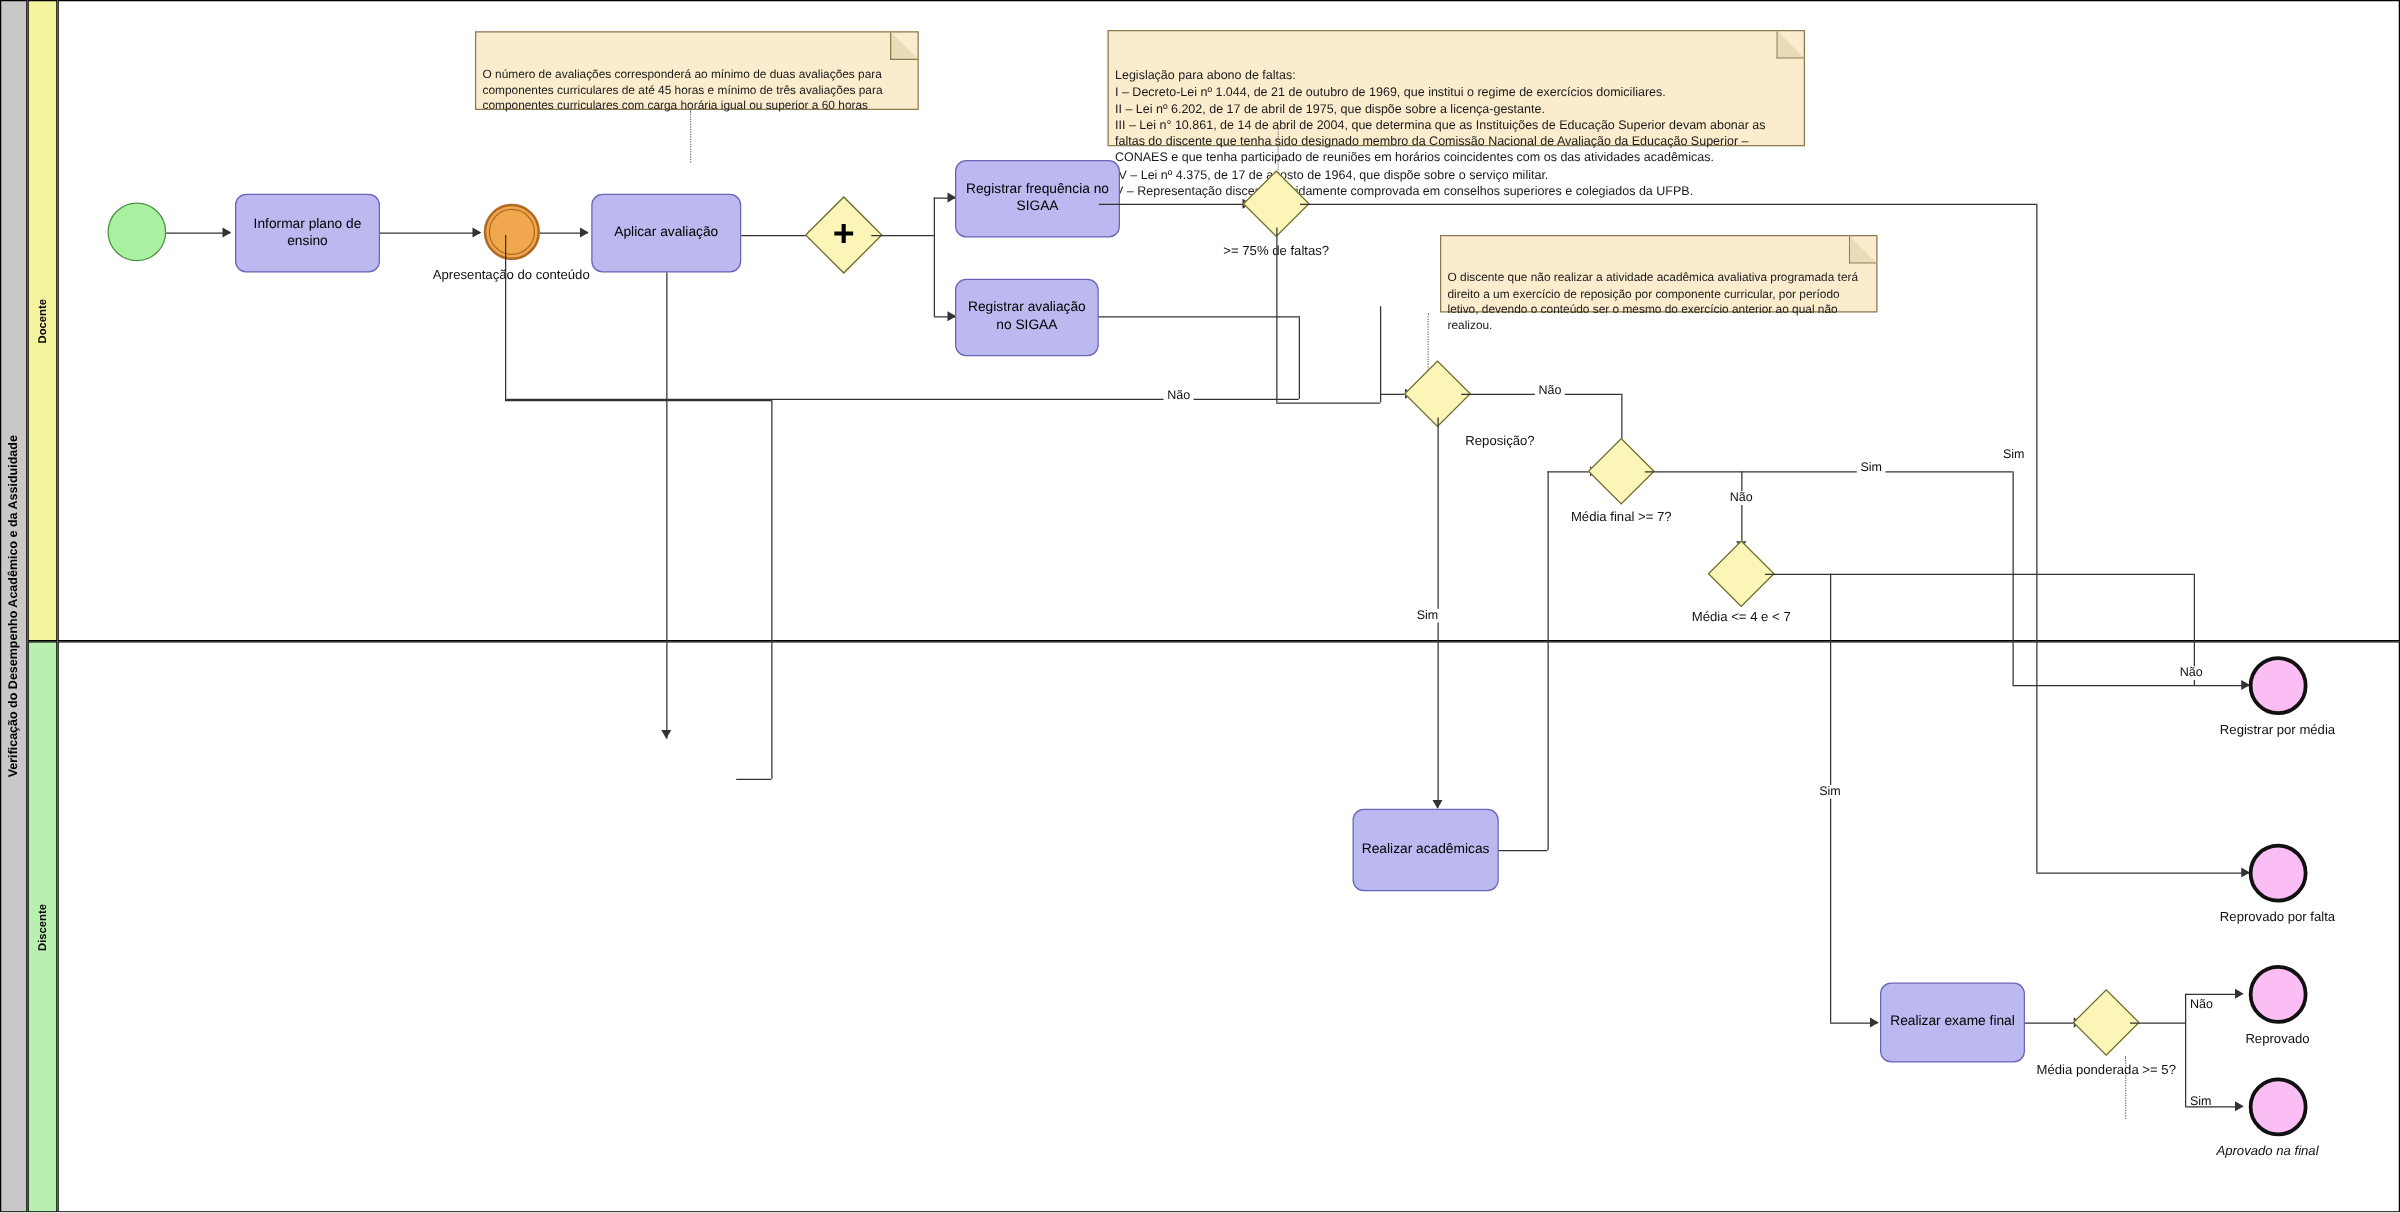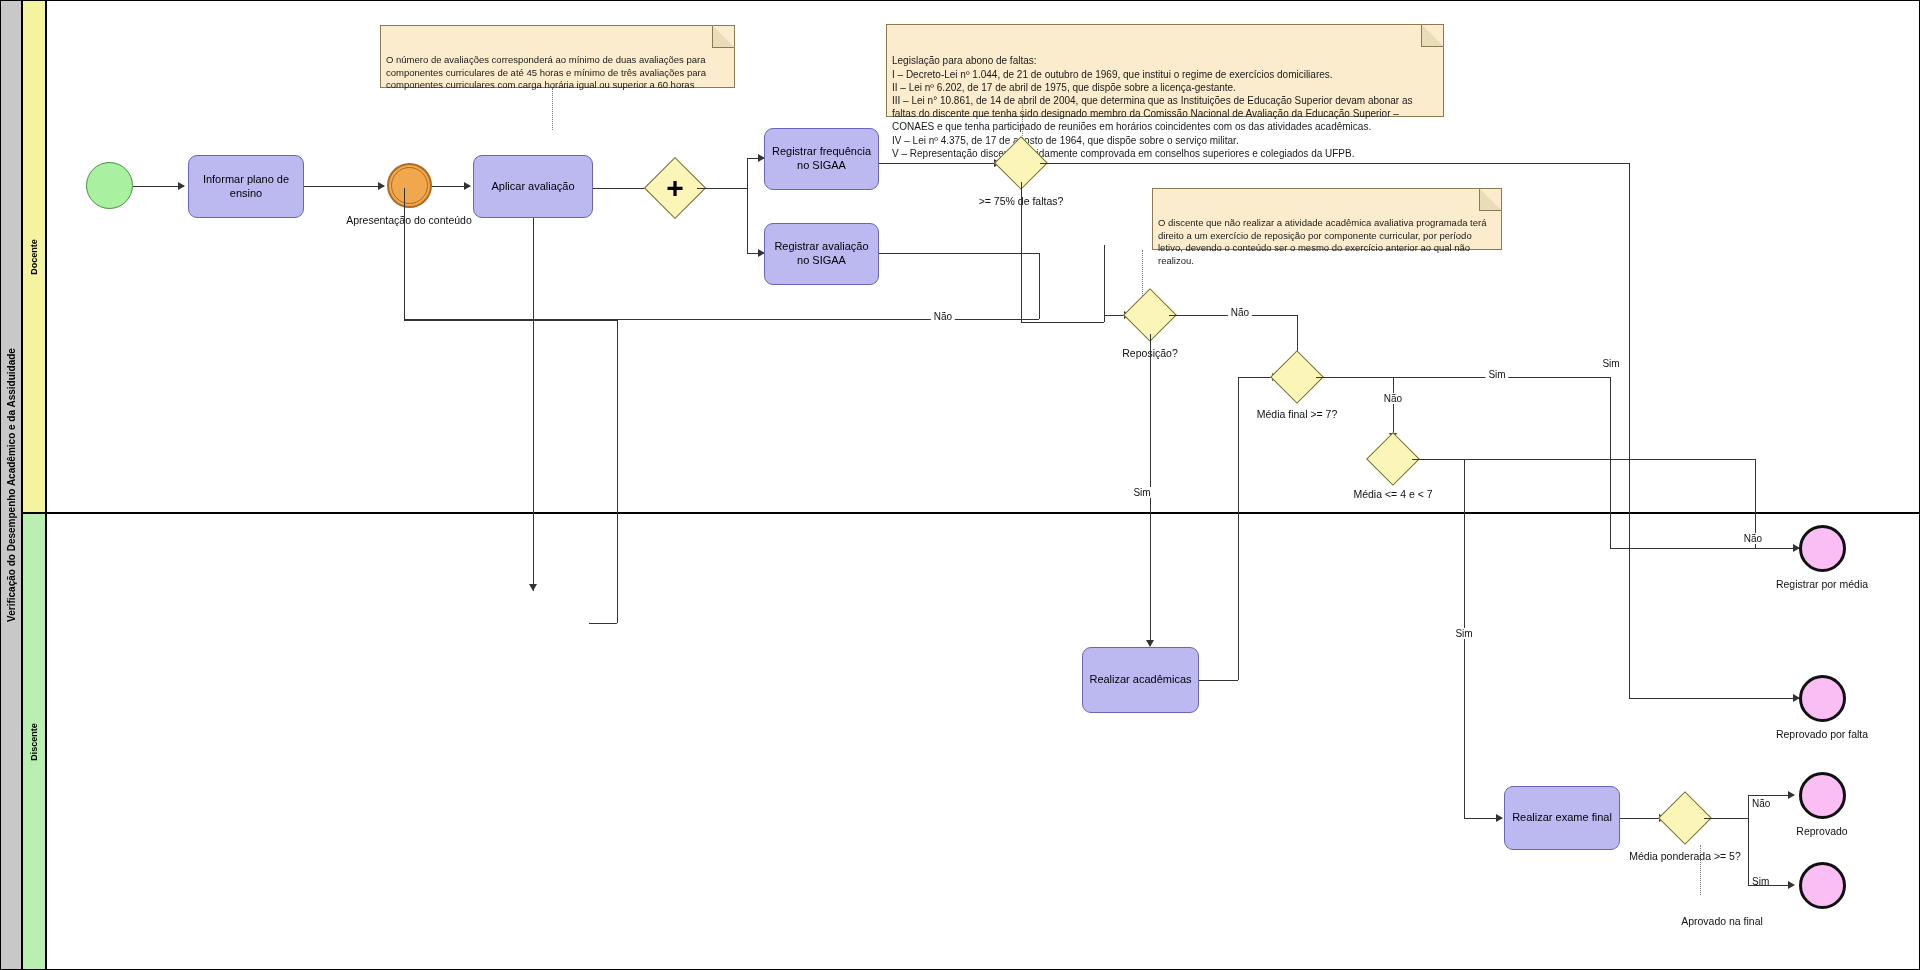--- a/index.html
+++ b/index.html
@@ -155,21 +155,21 @@
     <span class="gw-plus">+</span>
   </div>
 
   <div class="h dk" style="left:697px;top:188px;width:50px;"></div>
   <div class="v dk" style="left:747px;top:158px;height:95px;"></div>
   <div class="h dk" style="left:747px;top:158px;width:17px;"></div>
   <div class="arr arr-r" style="left:758px;top:154px;"></div>
   <div class="h dk" style="left:747px;top:253px;width:17px;"></div>
   <div class="arr arr-r" style="left:758px;top:249px;"></div>
 
-  <div class="task" style="left:764px;top:128px;width:115px;height:62px;">
+  <div class="task" style="left:764px;top:128px;width:132px;height:62px;">
     <span>Registrar frequência no SIGAA</span>
   </div>
   <div class="task" style="left:764px;top:223px;width:115px;height:62px;">
     <span>Registrar avaliação no SIGAA</span>
   </div>
 
   <div class="h dk" style="left:879px;top:163px;width:120px;"></div>
   <div class="arr arr-r" style="left:994px;top:159px;"></div>
 
   <div class="gw" style="left:1002px;top:144px;width:38px;height:38px;">
@@ -190,21 +190,21 @@
   <div class="h dk" style="left:879px;top:253px;width:160px;"></div>
   <div class="v dk" style="left:1039px;top:253px;height:66px;"></div>
   <div class="h dk" style="left:405px;top:319px;width:634px;"></div>
   <div class="lbl c" style="left:943px;top:311px;background:#fff;padding:0 3px;">Não</div>
 
   <div class="h dk" style="left:1104px;top:315px;width:25px;"></div>
   <div class="arr arr-r" style="left:1124px;top:311px;"></div>
   <div class="gw" style="left:1131px;top:296px;width:38px;height:38px;">
     <span class="dia"></span>
   </div>
-  <div class="elabel" style="left:1150px;top:347px;">Reposição?</div>
+  <div class="elabel" style="left:1200px;top:347px;">Reposição?</div>
 
   <div class="h dk" style="left:1169px;top:315px;width:128px;"></div>
   <div class="v dk" style="left:1297px;top:315px;height:45px;"></div>
   <div class="arr arr-d" style="left:1293px;top:354px;"></div>
   <div class="lbl c" style="left:1240px;top:307px;background:#fff;padding:0 3px;">Não</div>
 
   <div class="v dk" style="left:1150px;top:334px;height:312px;"></div>
   <div class="arr arr-d" style="left:1146px;top:640px;"></div>
   <div class="lbl c" style="left:1142px;top:487px;background:#fff;padding:0 3px;">Sim</div>
 
@@ -271,15 +271,15 @@
   <div class="ev ev-end" style="left:1799px;top:525px;width:47px;height:47px;"></div>
   <div class="elabel" style="left:1822px;top:578px;">Registrar por média</div>
 
   <div class="ev ev-end" style="left:1799px;top:675px;width:47px;height:47px;"></div>
   <div class="elabel" style="left:1822px;top:728px;">Reprovado por falta</div>
 
   <div class="ev ev-end" style="left:1799px;top:772px;width:47px;height:47px;"></div>
   <div class="elabel" style="left:1822px;top:825px;">Reprovado</div>
 
   <div class="ev ev-end" style="left:1799px;top:862px;width:47px;height:47px;"></div>
-  <div class="elabel" style="left:1722px;top:915px;">Aprovado na final</div>
+  <div class="elabel" style="left:1814px;top:915px;font-style:italic;">Aprovado na final</div>
 
 </div>
 
 </body></html>

